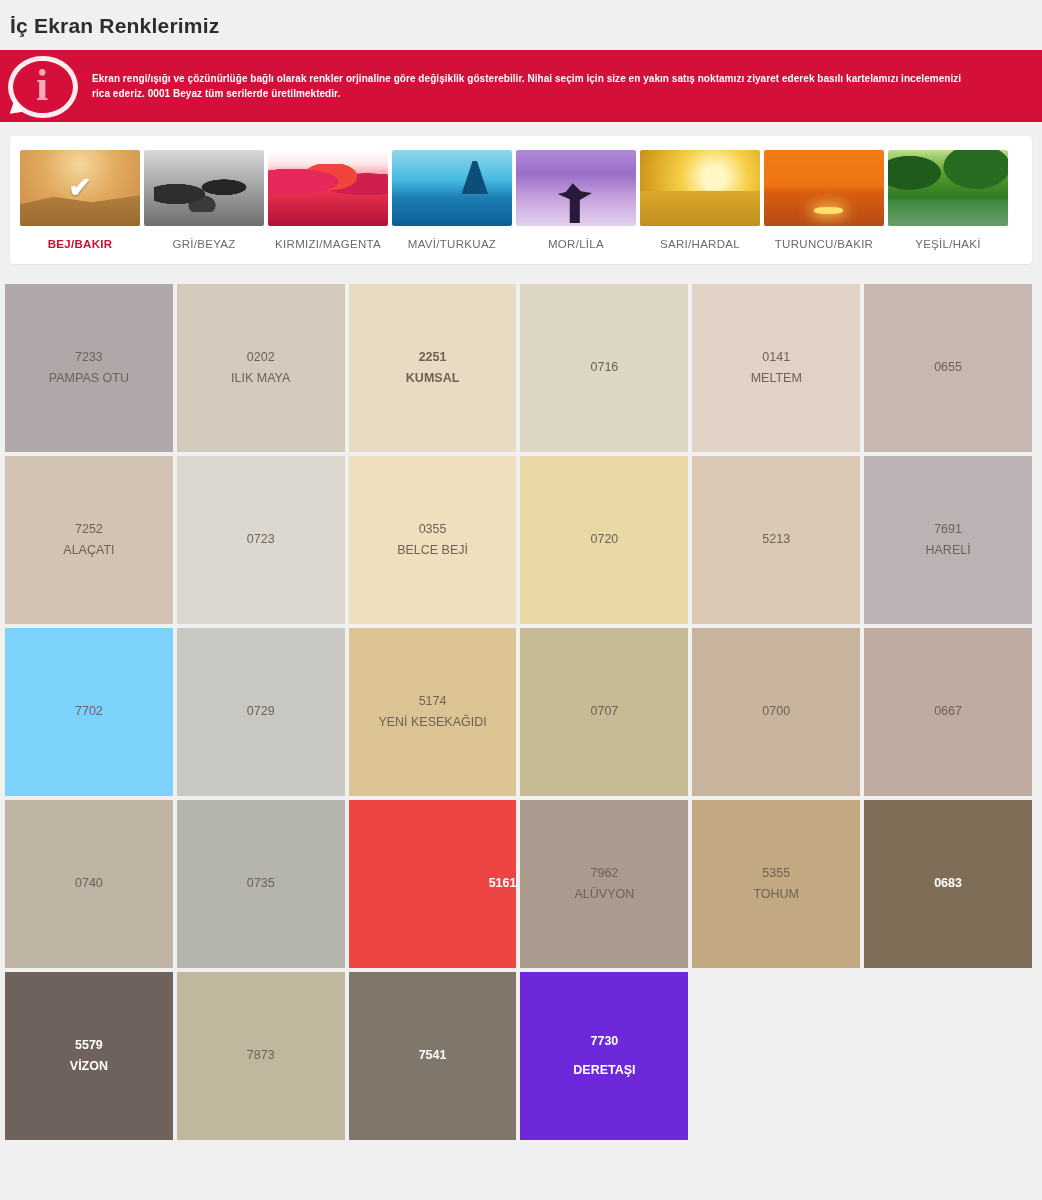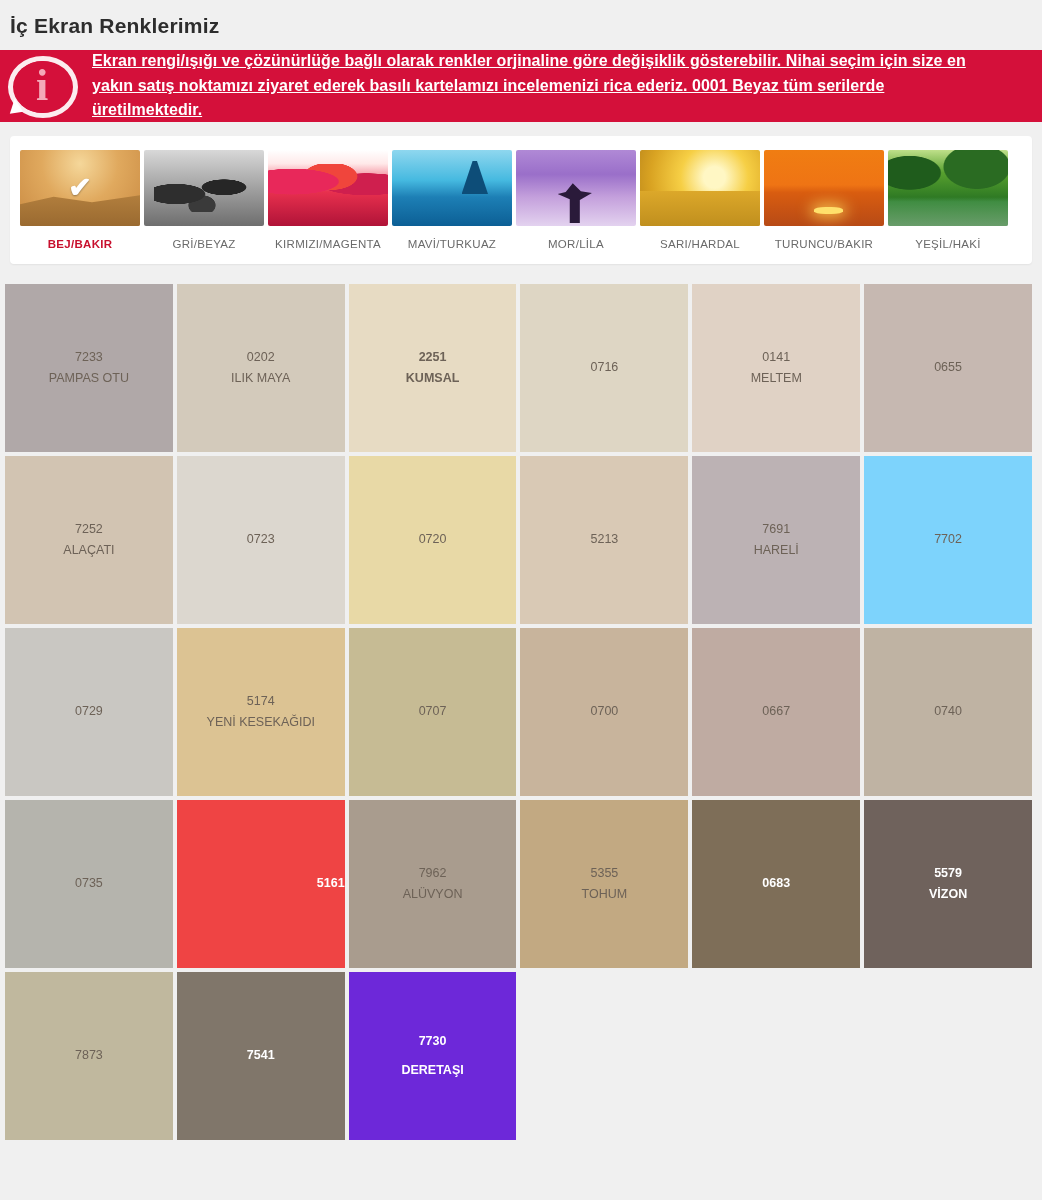--- a/index.html
+++ b/index.html
@@ -67,27 +67,26 @@
     display: flex; align-items: center; justify-content: center;
     color: #f4a9b8;
     font-family: "Liberation Serif", serif;
     font-size: 44px;
     font-weight: bold;
     line-height: 1;
     padding-bottom: 3px;
   }
   .info-text {
     color: #ffffff;
-    font-size: 16px;
+    font-size: 10px;
     font-weight: bold;
     line-height: 1.55;
     padding-right: 24px;
     max-width: 905px;
     letter-spacing: .05px;
-    text-decoration: underline;
   }
 
   
   .cat-strip-outer { padding: 14px 10px 0 10px; }
   .cat-strip {
     background: #ffffff;
     border-radius: 4px;
     padding: 14px 8px 8px 8px;
     display: flex;
     justify-content: flex-start;
@@ -309,20 +308,24 @@
         <div class="swatch light" style="background: rgb(198, 184, 177);">
           <div class="code">0655</div>
         </div>
         <div class="swatch light" style="background: rgb(210, 196, 178);">
           <div class="code">7252</div>
           <div class="name">ALAÇATI</div>
         </div>
         <div class="swatch light" style="background: rgb(220, 215, 207);">
           <div class="code">0723</div>
         </div>
+        <div class="swatch light" style="background: rgb(240, 223, 189);">
+          <div class="code">0355</div>
+          <div class="name">BELCE BEJİ</div>
+        </div>
         <div class="swatch light" style="background: rgb(232, 217, 166);">
           <div class="code">0720</div>
         </div>
         <div class="swatch light" style="background: rgb(217, 201, 181);">
           <div class="code">5213</div>
         </div>
         <div class="swatch light" style="background: rgb(188, 178, 180);">
           <div class="code">7691</div>
           <div class="name">HARELİ</div>
         </div>

